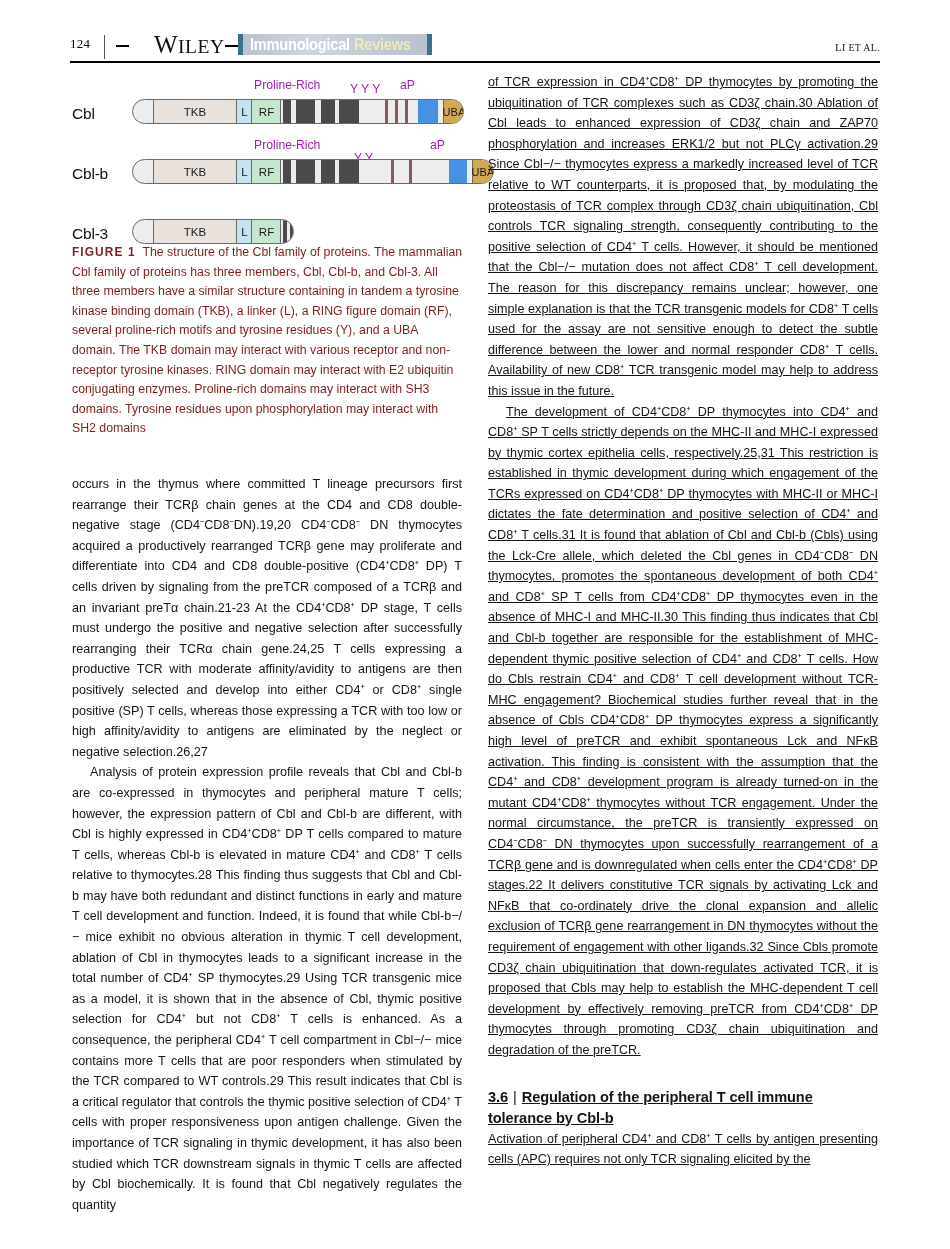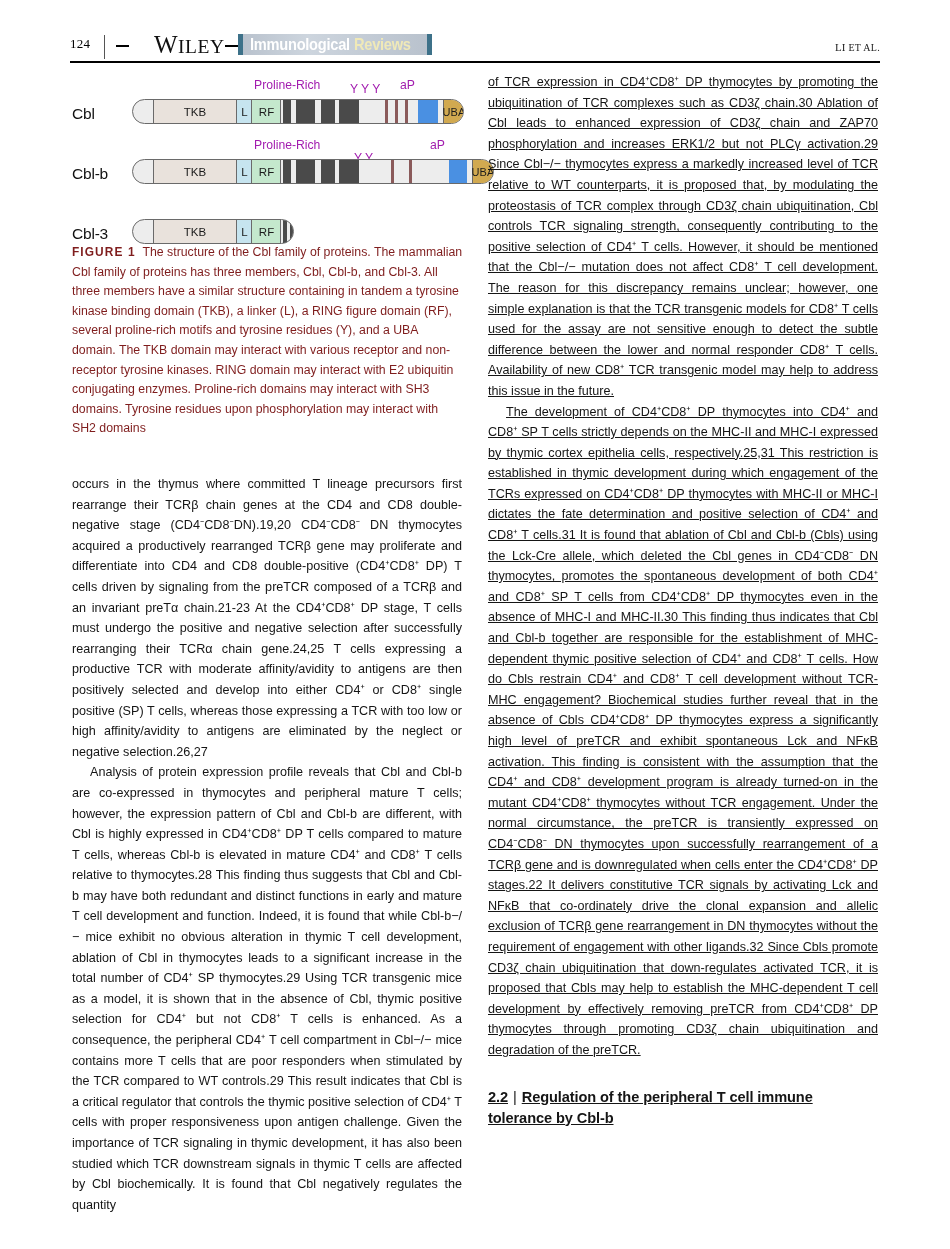--- a/index.html
+++ b/index.html
@@ -330,17 +330,18 @@
 
   <div class="col col-left" style="top:455px;">
     <p class="body">occurs in the thymus where committed T lineage precursors first rearrange their TCRβ chain genes at the CD4 and CD8 double-negative stage (CD4⁻CD8⁻DN).19,20 CD4⁻CD8⁻ DN thymocytes acquired a productively rearranged TCRβ gene may proliferate and differentiate into CD4 and CD8 double-positive (CD4⁺CD8⁺ DP) T cells driven by signaling from the preTCR composed of a TCRβ and an invariant preTα chain.21-23 At the CD4⁺CD8⁺ DP stage, T cells must undergo the positive and negative selection after successfully rearranging their TCRα chain gene.24,25 T cells expressing a productive TCR with moderate affinity/avidity to antigens are then positively selected and develop into either CD4⁺ or CD8⁺ single positive (SP) T cells, whereas those expressing a TCR with too low or high affinity/avidity to antigens are eliminated by the neglect or negative selection.26,27</p>
     <p class="body">Analysis of protein expression profile reveals that Cbl and Cbl-b are co-expressed in thymocytes and peripheral mature T cells; however, the expression pattern of Cbl and Cbl-b are different, with Cbl is highly expressed in CD4⁺CD8⁺ DP T cells compared to mature T cells, whereas Cbl-b is elevated in mature CD4⁺ and CD8⁺ T cells relative to thymocytes.28 This finding thus suggests that Cbl and Cbl-b may have both redundant and distinct functions in early and mature T cell development and function. Indeed, it is found that while Cbl-b−/− mice exhibit no obvious alteration in thymic T cell development, ablation of Cbl in thymocytes leads to a significant increase in the total number of CD4⁺ SP thymocytes.29 Using TCR transgenic mice as a model, it is shown that in the absence of Cbl, thymic positive selection for CD4⁺ but not CD8⁺ T cells is enhanced. As a consequence, the peripheral CD4⁺ T cell compartment in Cbl−/− mice contains more T cells that are poor responders when stimulated by the TCR compared to WT controls.29 This result indicates that Cbl is a critical regulator that controls the thymic positive selection of CD4⁺ T cells with proper responsiveness upon antigen challenge. Given the importance of TCR signaling in thymic development, it has also been studied which TCR downstream signals in thymic T cells are affected by Cbl biochemically. It is found that Cbl negatively regulates the quantity</p>
   </div>
 
   <div class="col col-right">
     <p class="body">of TCR expression in CD4⁺CD8⁺ DP thymocytes by promoting the ubiquitination of TCR complexes such as CD3ζ chain.30 Ablation of Cbl leads to enhanced expression of CD3ζ chain and ZAP70 phosphorylation and increases ERK1/2 but not PLCγ activation.29 Since Cbl−/− thymocytes express a markedly increased level of TCR relative to WT counterparts, it is proposed that, by modulating the proteostasis of TCR complex through CD3ζ chain ubiquitination, Cbl controls TCR signaling strength, consequently contributing to the positive selection of CD4⁺ T cells. However, it should be mentioned that the Cbl−/− mutation does not affect CD8⁺ T cell development. The reason for this discrepancy remains unclear; however, one simple explanation is that the TCR transgenic models for CD8⁺ T cells used for the assay are not sensitive enough to detect the subtle difference between the lower and normal responder CD8⁺ T cells. Availability of new CD8⁺ TCR transgenic model may help to address this issue in the future.</p>
     <p class="body">The development of CD4⁺CD8⁺ DP thymocytes into CD4⁺ and CD8⁺ SP T cells strictly depends on the MHC-II and MHC-I expressed by thymic cortex epithelia cells, respectively.25,31 This restriction is established in thymic development during which engagement of the TCRs expressed on CD4⁺CD8⁺ DP thymocytes with MHC-II or MHC-I dictates the fate determination and positive selection of CD4⁺ and CD8⁺ T cells.31 It is found that ablation of Cbl and Cbl-b (Cbls) using the Lck-Cre allele, which deleted the Cbl genes in CD4⁻CD8⁻ DN thymocytes, promotes the spontaneous development of both CD4⁺ and CD8⁺ SP T cells from CD4⁺CD8⁺ DP thymocytes even in the absence of MHC-I and MHC-II.30 This finding thus indicates that Cbl and Cbl-b together are responsible for the establishment of MHC-dependent thymic positive selection of CD4⁺ and CD8⁺ T cells. How do Cbls restrain CD4⁺ and CD8⁺ T cell development without TCR-MHC engagement? Biochemical studies further reveal that in the absence of Cbls CD4⁺CD8⁺ DP thymocytes express a significantly high level of preTCR and exhibit spontaneous Lck and NFκB activation. This finding is consistent with the assumption that the CD4⁺ and CD8⁺ development program is already turned-on in the mutant CD4⁺CD8⁺ thymocytes without TCR engagement. Under the normal circumstance, the preTCR is transiently expressed on CD4⁻CD8⁻ DN thymocytes upon successfully rearrangement of a TCRβ gene and is downregulated when cells enter the CD4⁺CD8⁺ DP stages.22 It delivers constitutive TCR signals by activating Lck and NFκB that co-ordinately drive the clonal expansion and allelic exclusion of TCRβ gene rearrangement in DN thymocytes without the requirement of engagement with other ligands.32 Since Cbls promote CD3ζ chain ubiquitination that down-regulates activated TCR, it is proposed that Cbls may help to establish the MHC-dependent T cell development by effectively removing preTCR from CD4⁺CD8⁺ DP thymocytes through promoting CD3ζ chain ubiquitination and degradation of the preTCR.</p>
 
-    <h2 class="section"><span>2.2</span><span class="bar">|</span><span>Regulation of the peripheral T cell immune tolerance by Cbl-b</span></h2>
-
+    <h2 class="section"><span>3.6</span><span class="bar">|</span><span>Regulation of the peripheral T cell immune tolerance by Cbl-b</span></h2>
+
+    <p class="body after-head">Activation of peripheral CD4⁺ and CD8⁺ T cells by antigen presenting cells (APC) requires not only TCR signaling elicited by the</p>
   </div>
 
 </div>
 
 </body></html>

